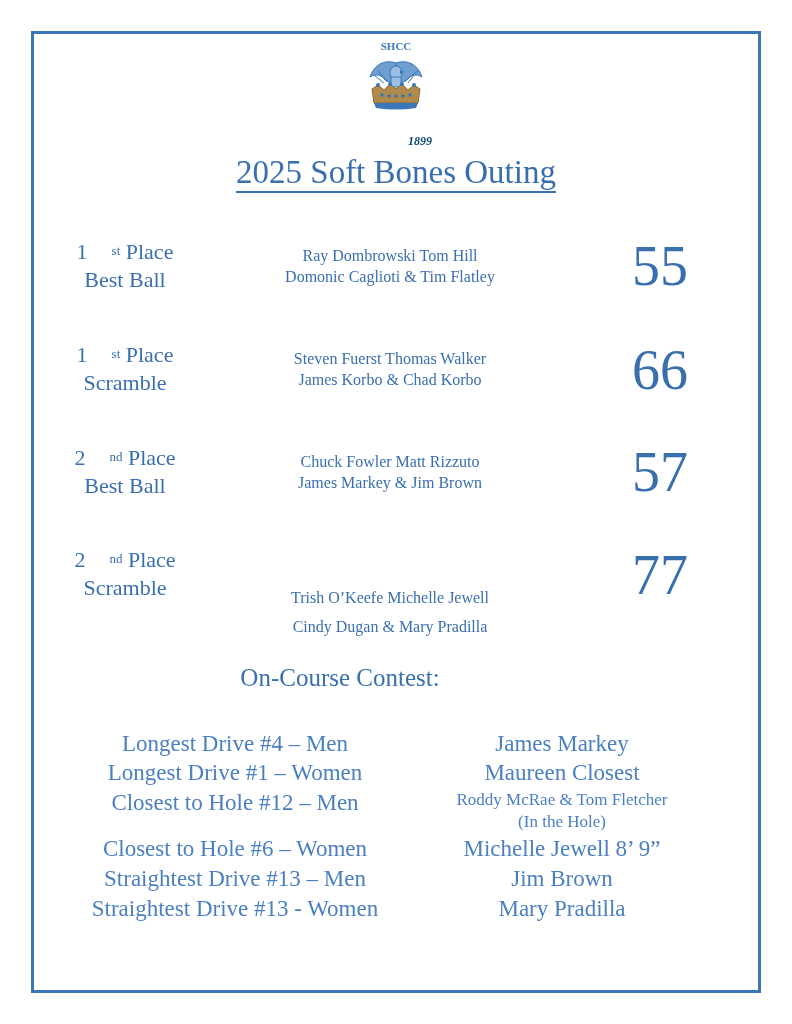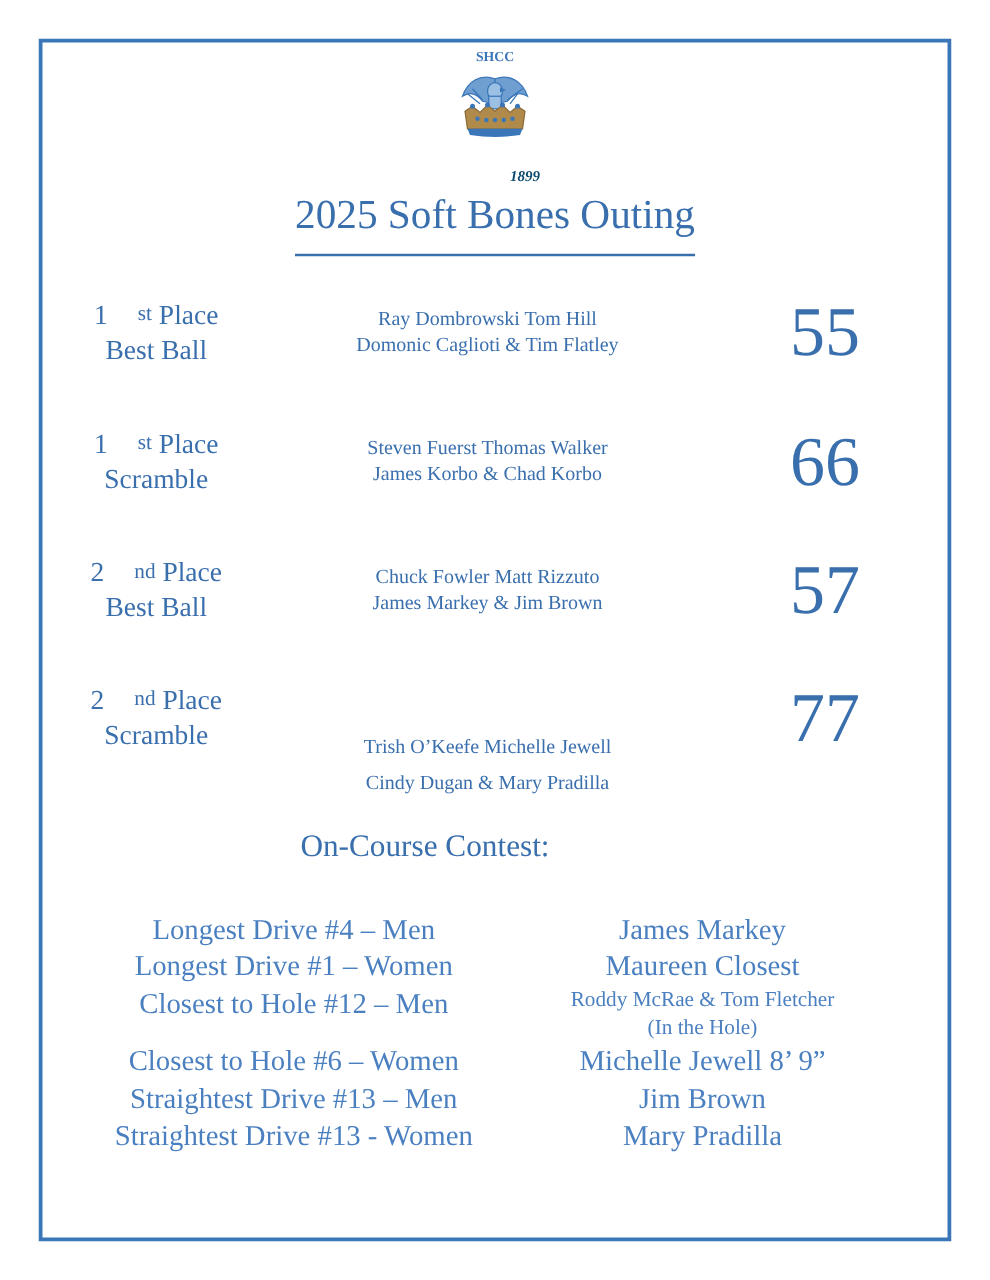--- a/index.html
+++ b/index.html
@@ -8,24 +8,24 @@
   .frame { position: absolute; left: 31px; top: 31px; width: 724px; height: 956px;
            border: 3px solid #3b76b9; }
   .logo { position: absolute; left: 360px; top: 38px; width: 72px; height: 96px; }
   .logo-text-top { position: absolute; left: 0; width: 72px; top: 2px; text-align: center;
                    font-family: "Liberation Serif", serif; font-weight: bold; font-size: 11px; color: #3b76b9; }
   .logo-text-bottom { position: absolute; left: 0; width: 72px; top: 80px; text-align: right;
                       font-family: "Liberation Serif", serif; font-style: italic; font-weight: bold; font-size: 12px; color: #0c4a6e; margin-top: 16px; }
   .logo svg { position: absolute; left: 4px; top: 15px; }
   .title { position: absolute; left: 0; width: 792px; top: 154px; text-align: center;
            font-family: "Liberation Serif", serif; font-size: 33px; color: #3a6fae; }
-  .title span { border-bottom: 2px solid #3a6fae; padding-bottom: 13px; }
+  .title span { border-bottom: 2px solid #3a6fae; padding-bottom: 1px; }
   .place { position: absolute; left: 60px; width: 130px; text-align: center;
            font-family: "Liberation Serif", serif; font-size: 22px; line-height: 28px; color: #3a6fae; }
-  .place sup { font-size: 17px; vertical-align: top; position: relative; top: -1px; margin-left: 24px; }
+  .place sup { font-size: 13px; vertical-align: top; position: relative; top: -1px; margin-left: 24px; }
   .names { position: absolute; left: 240px; width: 300px; text-align: center;
            font-family: "Liberation Serif", serif; font-size: 16px; line-height: 21px; color: #3a6fae; }
   .score { position: absolute; left: 605px; width: 110px; text-align: center;
            font-family: "Liberation Serif", serif; font-size: 56px; line-height: 60px; color: #3a6fae; }
   .contest-title { position: absolute; left: 0; width: 680px; top: 664px; text-align: center;
                    font-family: "Liberation Serif", serif; font-size: 25px; color: #3a6fae; }
   .contest-label { position: absolute; left: 60px; width: 350px; text-align: center;
                    font-family: "Liberation Serif", serif; font-size: 23px; line-height: 29px; color: #4a7fc0; }
   .contest-winner { position: absolute; left: 412px; width: 300px; text-align: center;
                     font-family: "Liberation Serif", serif; font-size: 23px; line-height: 29px; color: #4a7fc0; }

